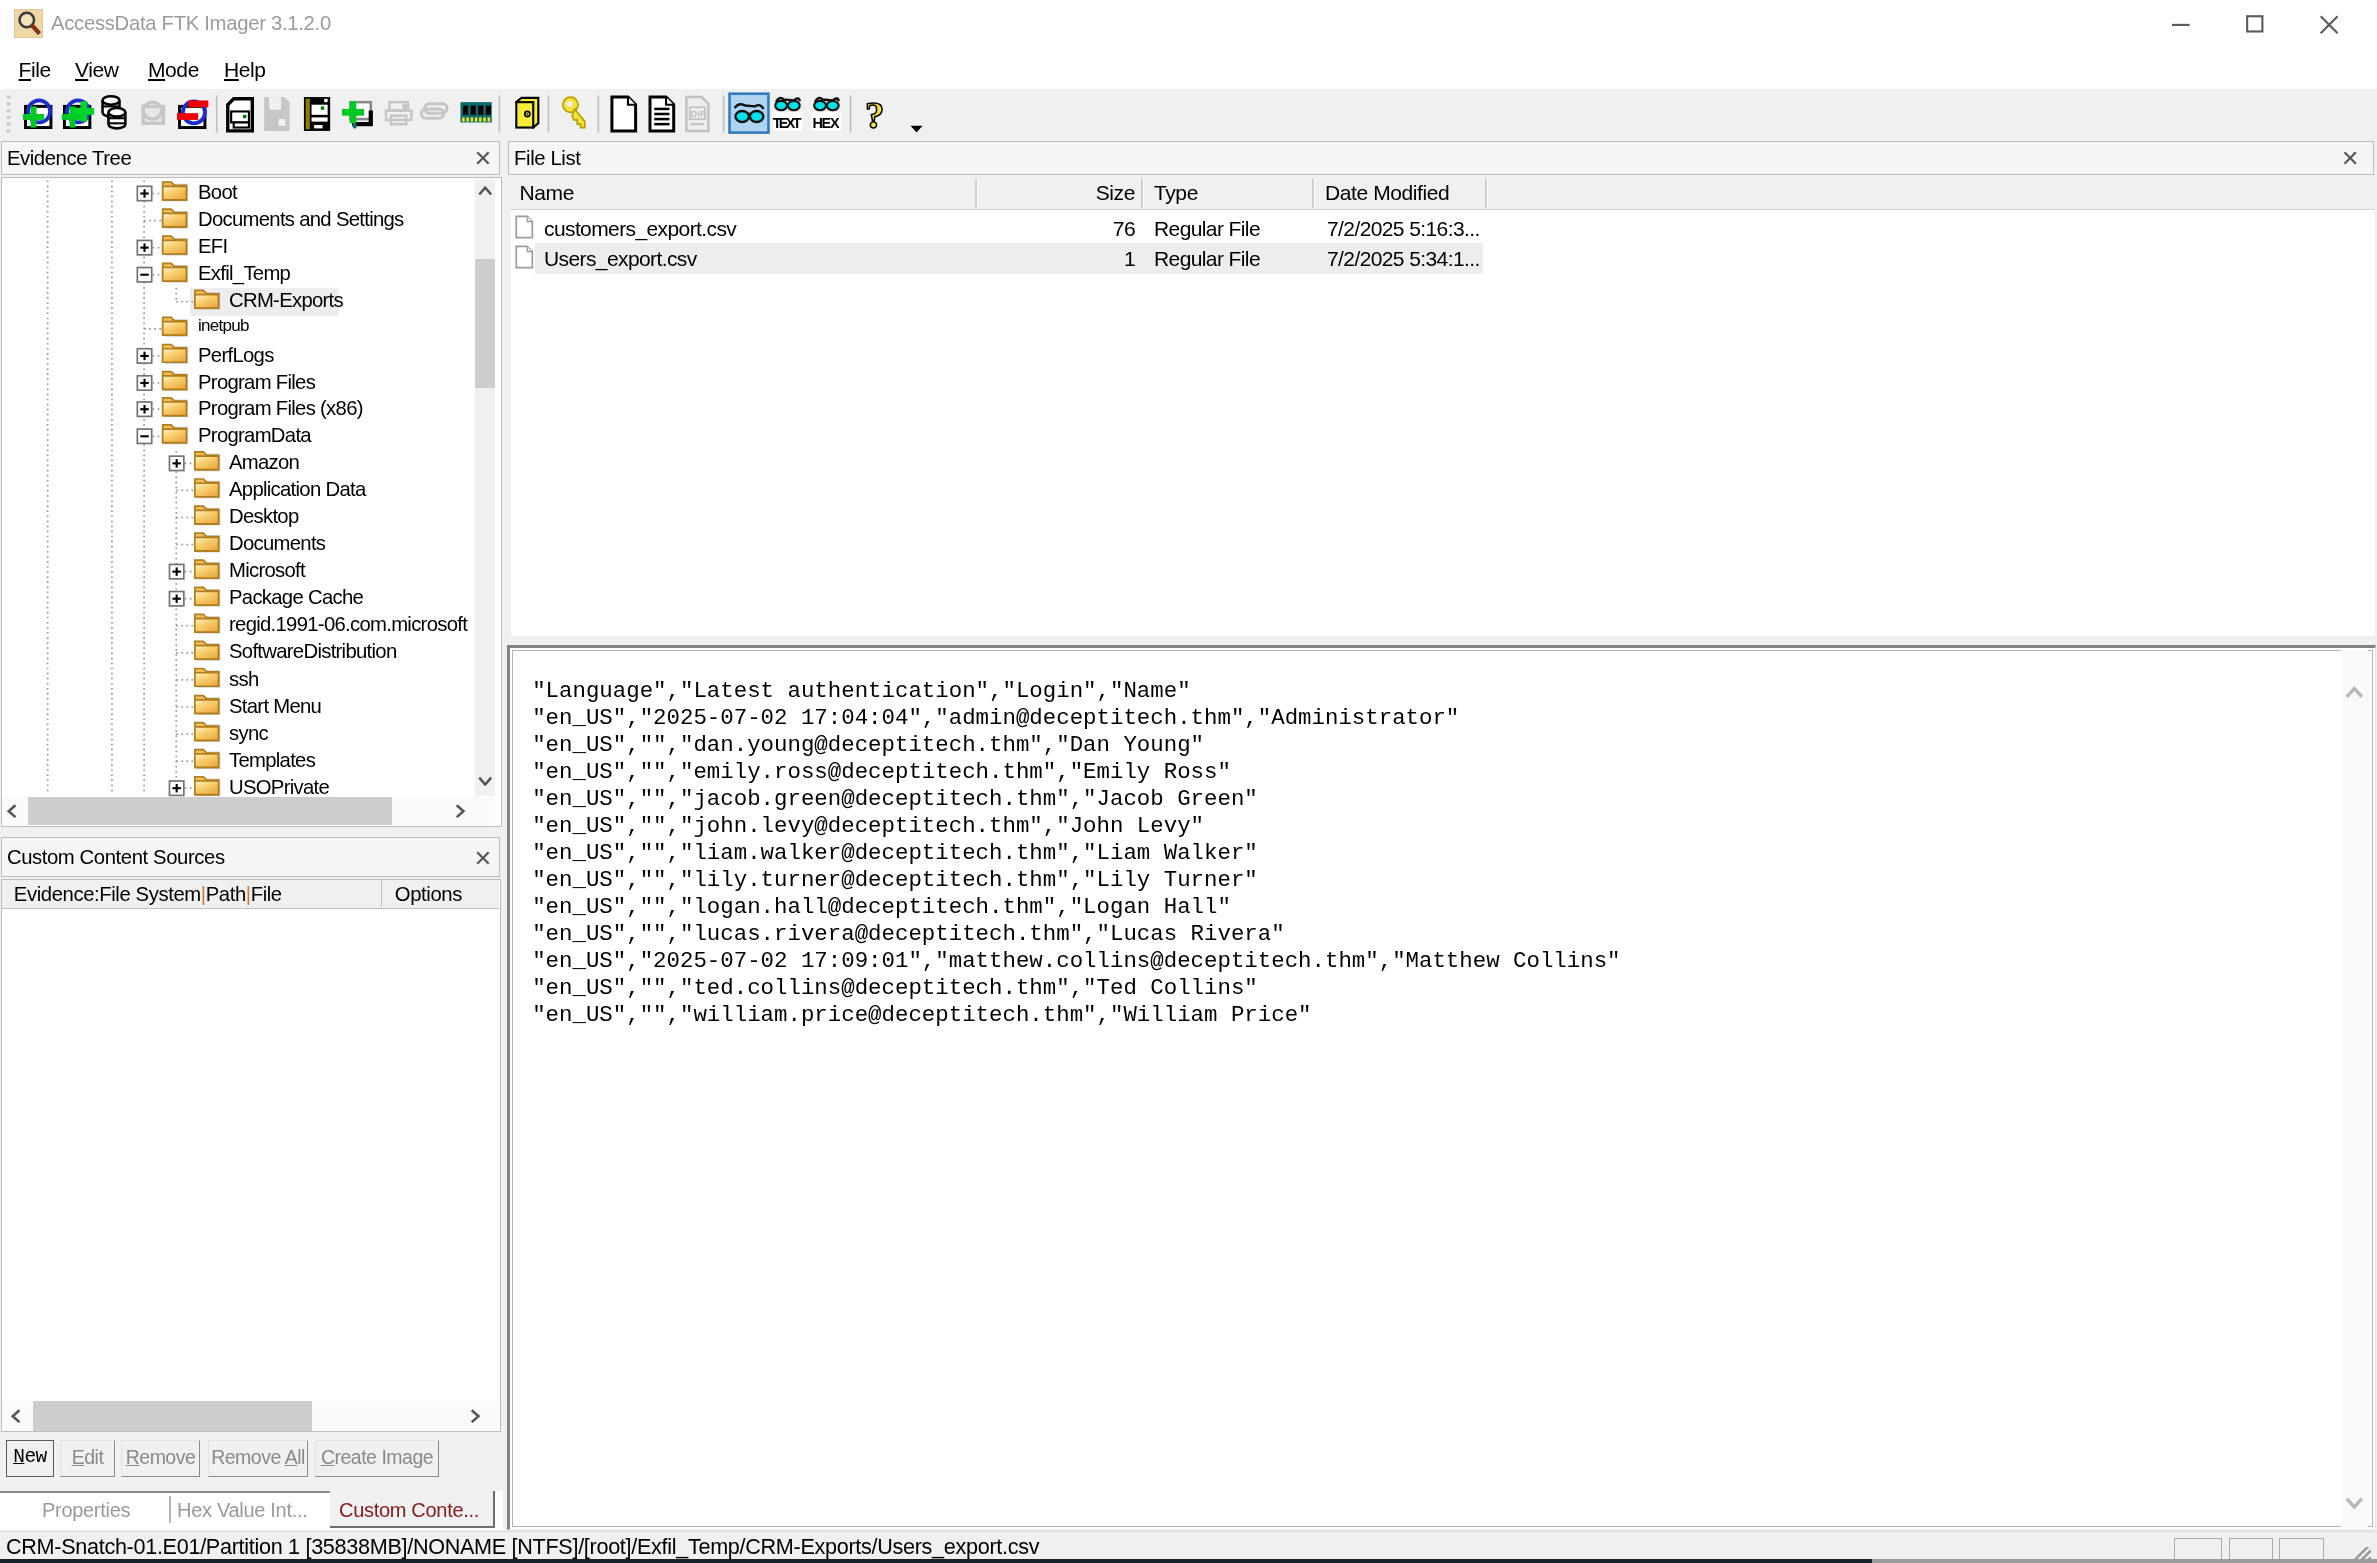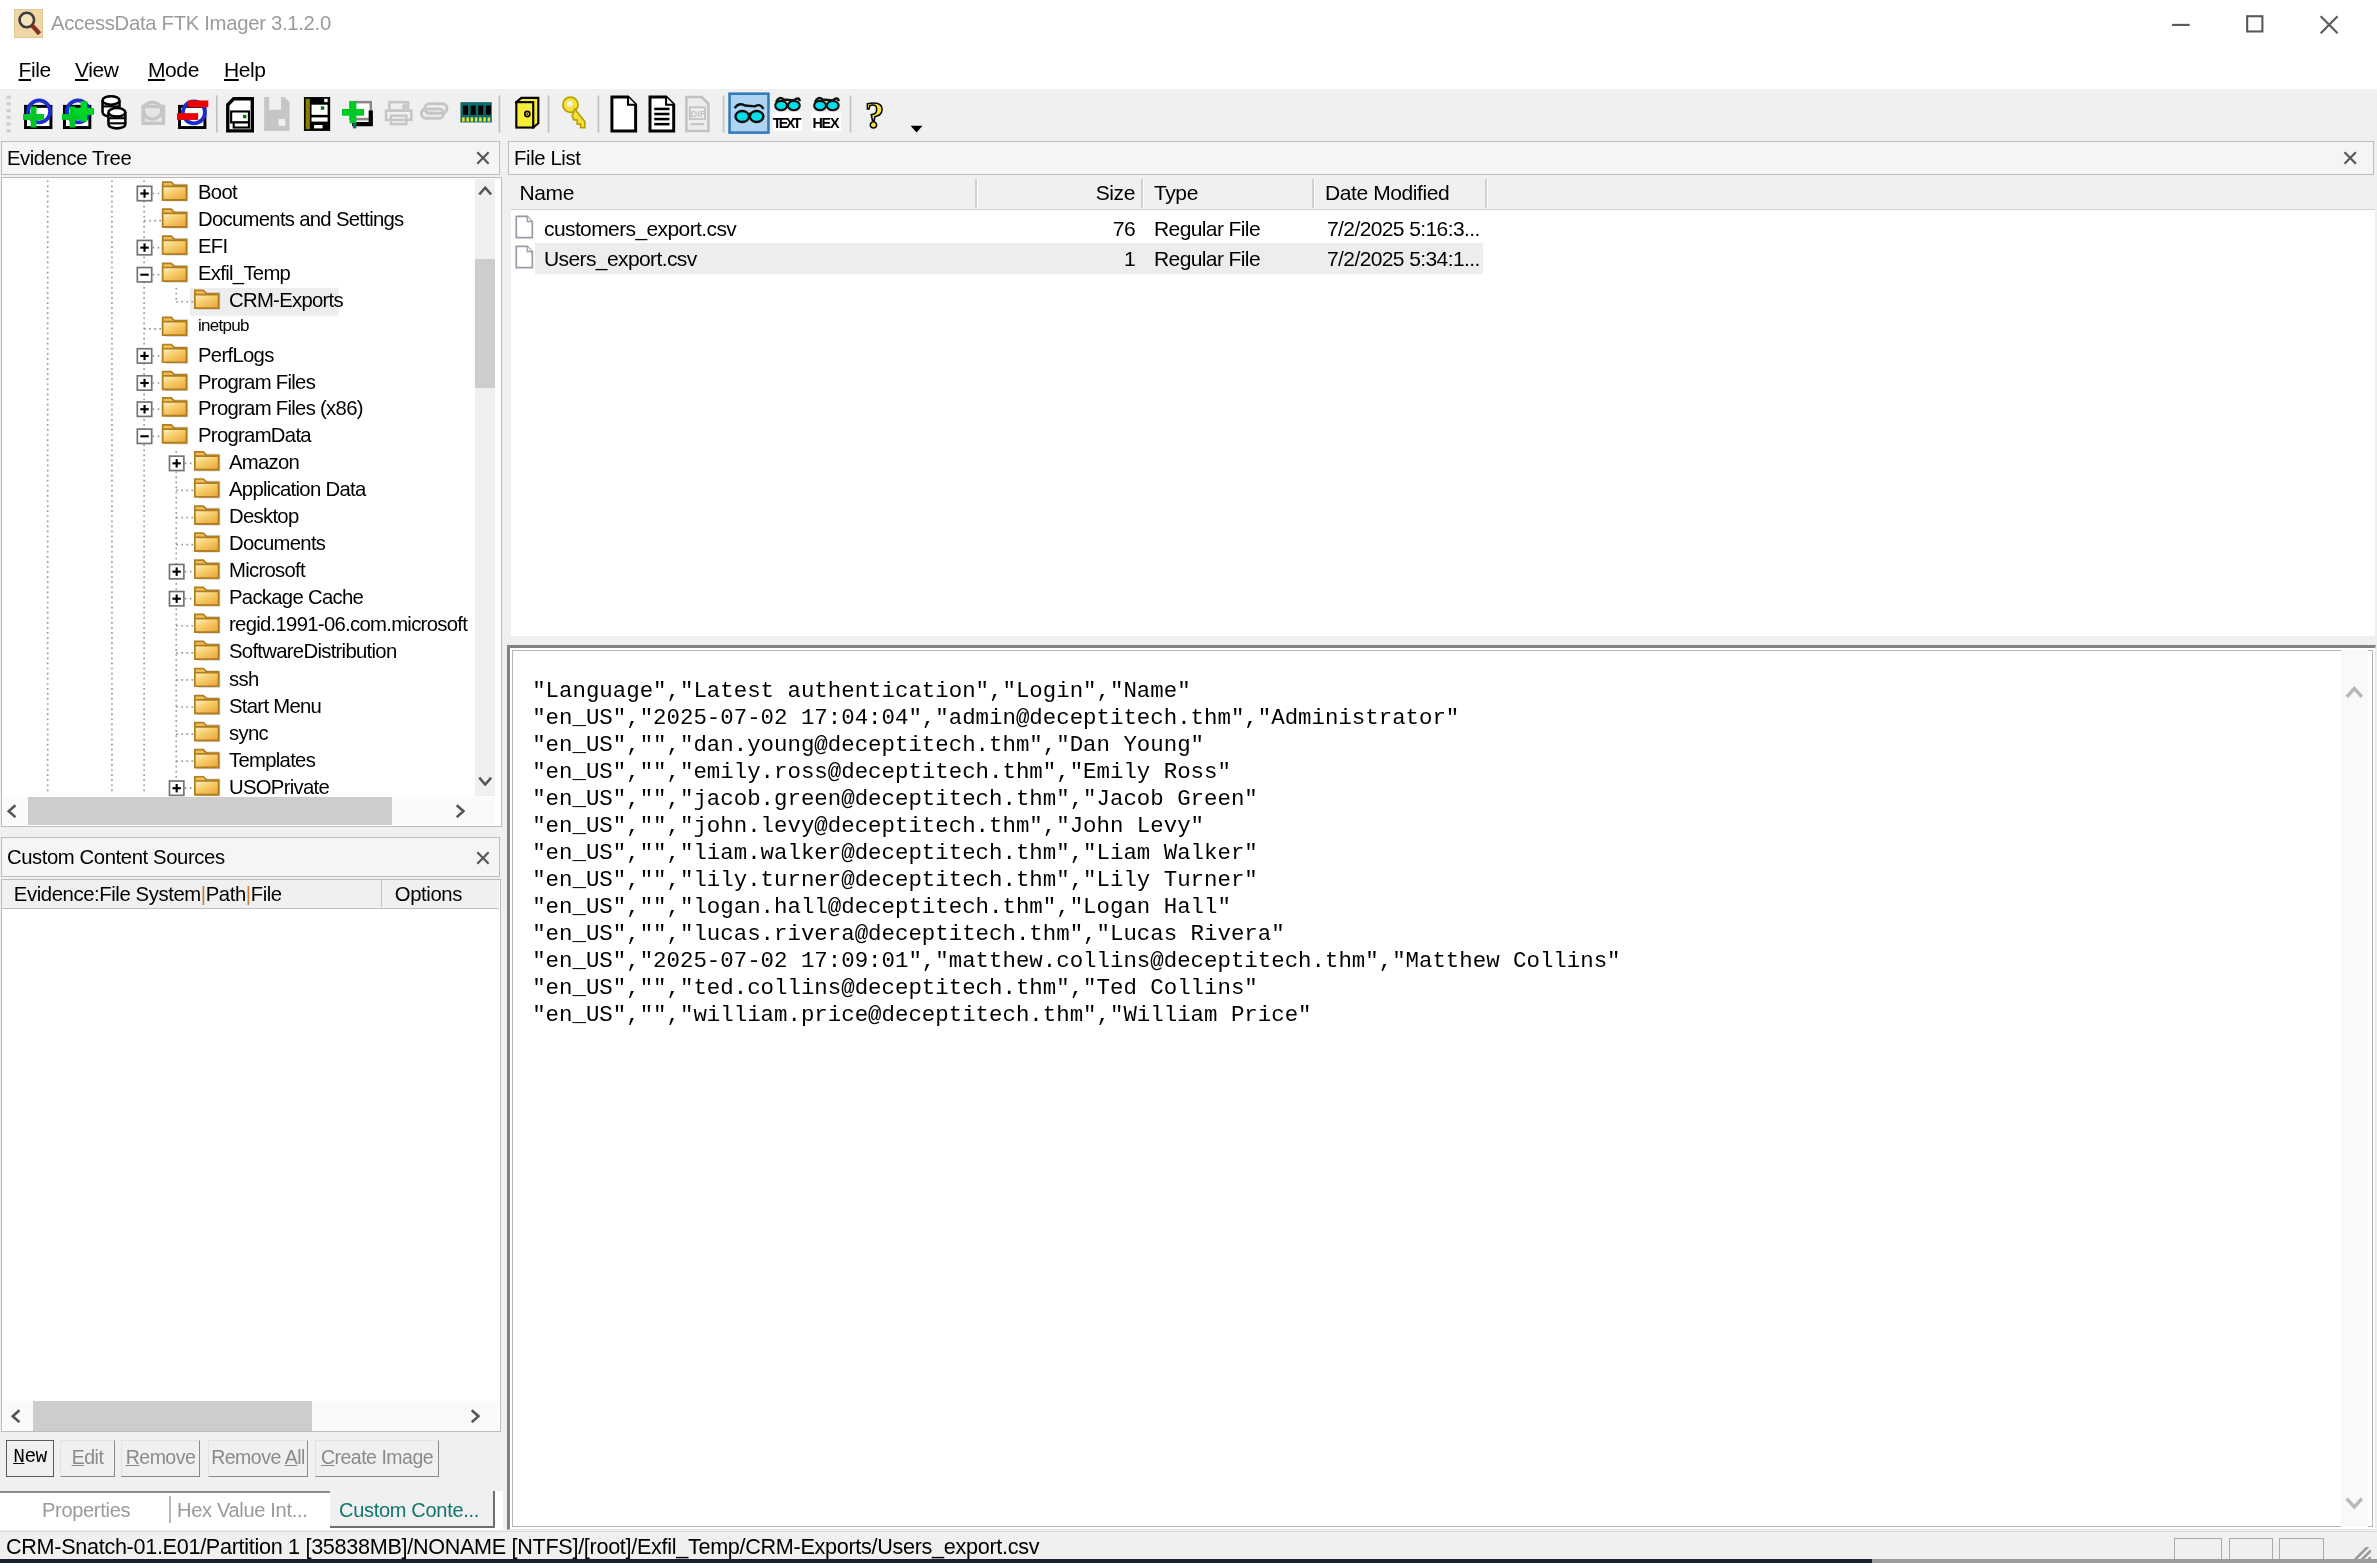--- a/index.html
+++ b/index.html
@@ -615,21 +615,21 @@
       <div style="margin-top:5.1px"><span class="u">C</span>reate Image</div>
     </div>
 
   <div id="tabs" class="abs">
     <div style="position:absolute;left:0;top:0;width:503px;height:39px;background:#fff"></div>
     <div style="position:absolute;left:0;top:0;width:331px;height:1.7px;background:#8c8c8c"></div>
     <div style="position:absolute;left:330px;top:0;width:165px;height:37px;background:#f0f0f0;border-right:2.5px solid #6e6e6e;border-bottom:2.5px solid #6e6e6e;box-sizing:border-box;"></div>
     <div class="tab-lbl" style="left:42px;">Properties</div>
     <div style="position:absolute;left:169px;top:5.1px;width:1.7px;height:27px;background:#b8b8b8"></div>
     <div class="tab-lbl" style="left:177px;">Hex Value Int...</div>
-    <div class="tab-lbl" style="left:339px;color:#0f766e;">Custom Conte...</div>
+    <div class="tab-lbl" style="left:339px;color:#7f1d1d;">Custom Conte...</div>
   </div>
 
   <div class="abs" style="left:2341px;top:650px;width:27px;height:877px;background:#f9f9f9">
     <svg class="abs" style="left:4.2px;top:36px" width="18.6" height="13.5" viewBox="0 0 22 16">
         <path d="M2 13 L11 3 L20 13" fill="none" stroke="#b8b8b8" stroke-width="4"></path>
       </svg>
     <svg class="abs" style="left:4.2px;top:846px" width="18.6" height="13.5" viewBox="0 0 22 16">
         <path d="M2 3 L11 13 L20 3" fill="none" stroke="#b8b8b8" stroke-width="4"></path>
       </svg>
   </div>

